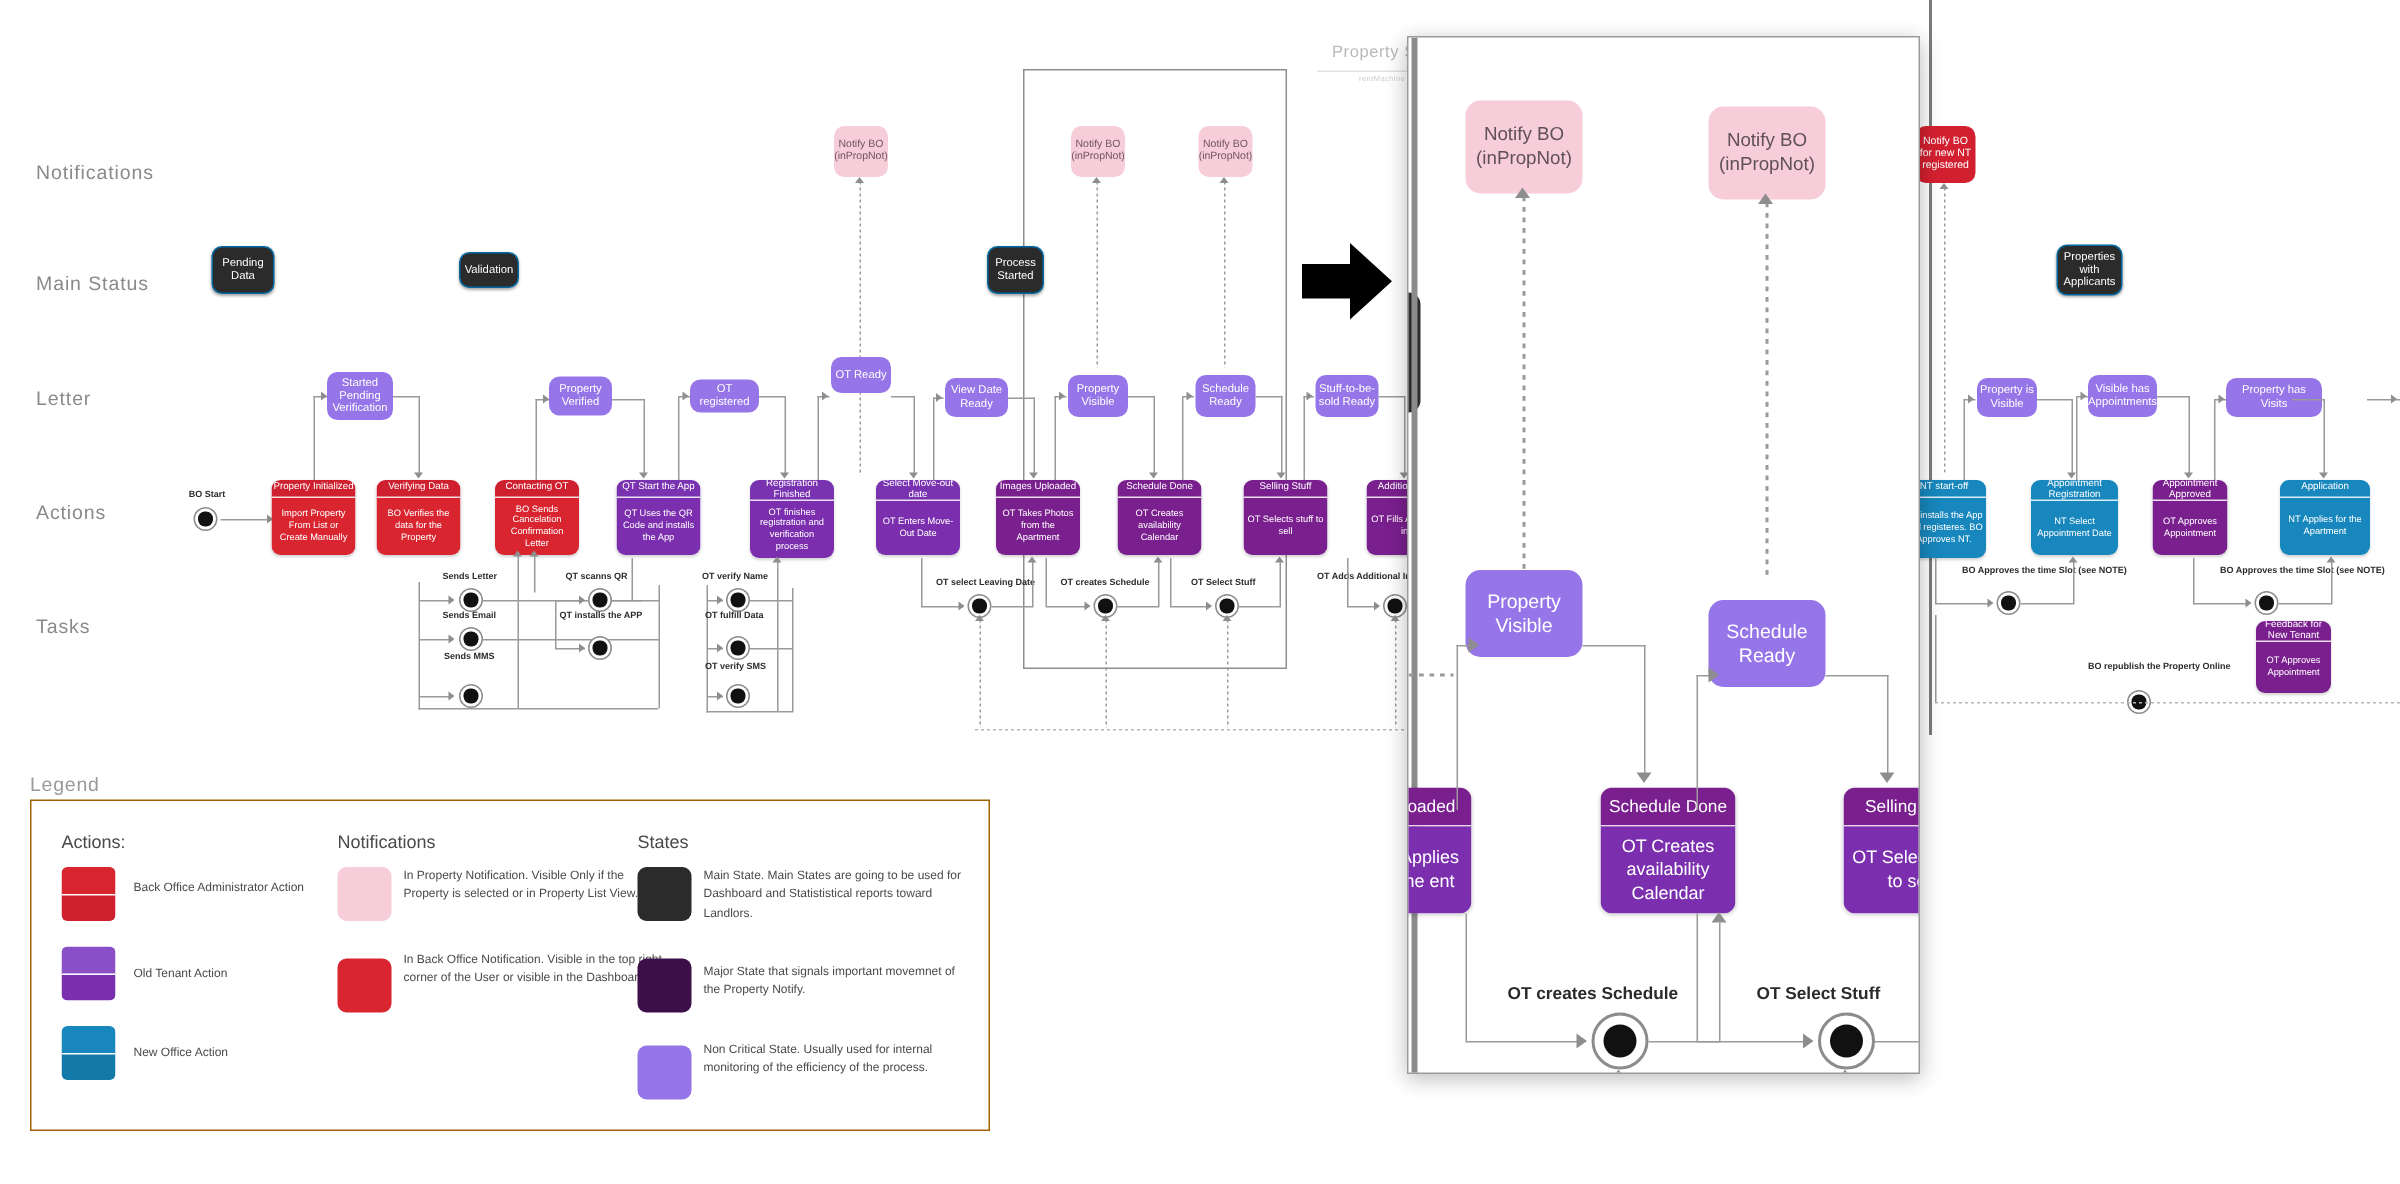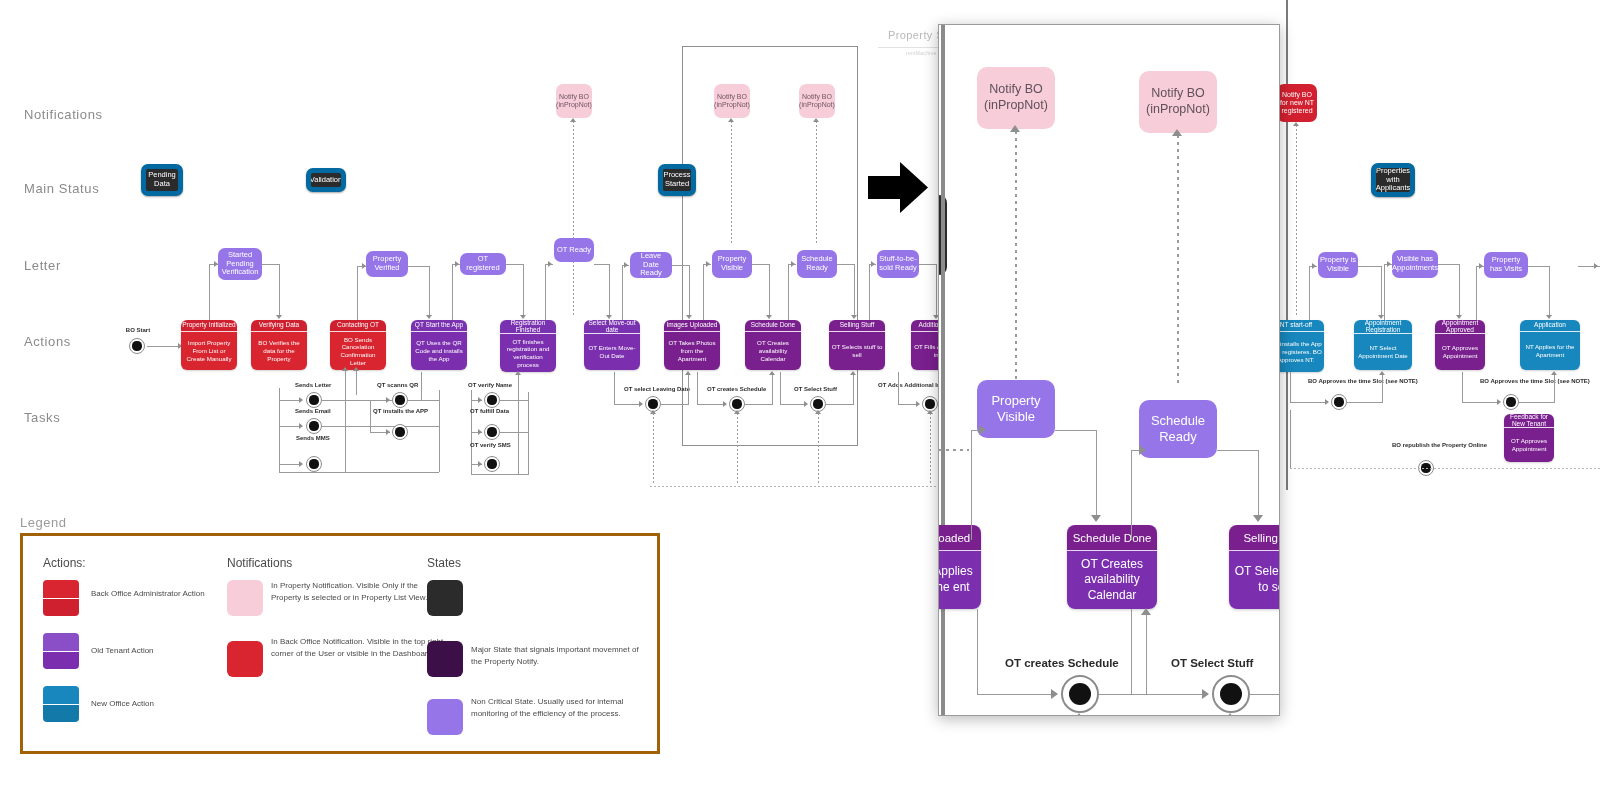--- a/index.html
+++ b/index.html
@@ -22,21 +22,21 @@
   .node{
     position:absolute; border-radius:7px;
     display:flex; align-items:center; justify-content:center;
     text-align:center; color:#ffffff; line-height:1.18;
     overflow:hidden;
   }
   .node .t{ padding:1px 2px; }
 
   
   .state{ font-size:7.5px; }
-  .state.main{ background:#2b2b2b; border:5px solid #0369a1; box-shadow:0 1px 2px rgba(0,0,0,.35); }
+  .state.main{ background:#2b2b2b; border:1px solid #0369a1; box-shadow:0 1px 2px rgba(0,0,0,.35); }
   .state.noncrit{ background:#9575e8; }
 
   
   .notif{ font-size:7px; }
   .notif.inprop{ background:#f8cdda; color:#6d5560; }
   .notif.backoffice{ background:#d32030; color:#fff; }
 
   
   .action{
     position:absolute; border-radius:6px; overflow:hidden;
@@ -137,21 +137,21 @@
   .mg-arw.up{ border-left:5px solid transparent; border-right:5px solid transparent; border-bottom:7px solid #8e8e8e; }
   .mg-arw.dn{ border-left:5px solid transparent; border-right:5px solid transparent; border-top:7px solid #8e8e8e; }
   .mg-arw.rt{ border-top:5px solid transparent; border-bottom:5px solid transparent; border-left:7px solid #8e8e8e; }
   .mg-vrule{ position:absolute; width:4px; background:#8b8b8b; }
   .mg-dark{ position:absolute; background:#2b2b2b; border-radius:8px; }
 
   
   #legend-title{ position:absolute; left:20px; top:515px; font-size:13px; color:#9a9a9a; letter-spacing:.5px; }
   #legend{
     position:absolute; left:20px; top:533px; width:640px; height:221px;
-    border:3px solid #a16207; background:#fff;
+    border:1px solid #a16207; background:#fff;
   }
   .lg-col-title{ position:absolute; font-size:12px; color:#4a4a4a; }
   .lg-swatch{ position:absolute; width:36px; height:36px; border-radius:4px; overflow:hidden;
     display:flex; flex-direction:column; }
   .lg-swatch .a{ flex:1; } .lg-swatch .b{ flex:1; border-top:1px solid #fff; }
   .lg-text{ position:absolute; font-size:8px; color:#4a4a4a; line-height:1.55; width:160px; }
   .lg-text.wide{ width:175px; }
 </style>
 </head>
 <body>
@@ -218,38 +218,38 @@
   <div class="node state noncrit" style="left:366px; top:251px; width:42px; height:26px;">
     <span class="t">Property Verified</span>
   </div>
   <div class="node state noncrit" style="left:460px; top:253px; width:46px; height:22px;">
     <span class="t">OT registered</span>
   </div>
   <div class="node state noncrit" style="left:554px; top:238px; width:40px; height:24px;">
     <span class="t">OT Ready</span>
   </div>
   <div class="node state noncrit" style="left:630px; top:252px; width:42px; height:26px;">
-    <span class="t">Leave Date Ready</span>
+    <span class="t">View Date Ready</span>
   </div>
   <div class="node state noncrit" style="left:712px; top:250px; width:40px; height:28px;">
     <span class="t">Property Visible</span>
   </div>
   <div class="node state noncrit" style="left:797px; top:250px; width:40px; height:28px;">
     <span class="t">Schedule Ready</span>
   </div>
   <div class="node state noncrit" style="left:877px; top:250px; width:42px; height:28px;">
     <span class="t">Stuff-to-be-sold Ready</span>
   </div>
   <div class="node state noncrit" style="left:1318px; top:252px; width:40px; height:26px;">
     <span class="t">Property is Visible</span>
   </div>
   <div class="node state noncrit" style="left:1392px; top:250px; width:46px; height:28px;">
     <span class="t">Visible has Appointments</span>
   </div>
-  <div class="node state noncrit" style="left:1484px; top:252px; width:44px; height:26px;">
+  <div class="node state noncrit" style="left:1484px; top:252px; width:64px; height:26px;">
     <span class="t">Property has Visits</span>
   </div>
 
   <div class="task-label" style="left:118px; top:327px; width:40px;">BO Start</div>
   <div class="task" style="left:129px; top:338px;"></div>
   <div class="ln h" style="left:147px; top:346px; width:34px;"></div>
   <div class="arw rt" style="left:178px; top:343px;"></div>
 
   <div class="action bo" style="left:181px; top:320px; width:56px; height:50px;">
     <div class="hd">Property Initialized</div>
@@ -613,19 +613,20 @@
     <div class="lg-text" style="left:68px; top:162px;">New Office Action</div>
 
     <div class="lg-col-title" style="left:204px; top:20px;">Notifications</div>
     <div class="lg-swatch" style="left:204px; top:44px; border-radius:6px; background:#f8cdda;"></div>
     <div class="lg-text wide" style="left:248px; top:44px;">In Property Notification. Visible Only if the Property is selected or in Property List View.</div>
     <div class="lg-swatch" style="left:204px; top:105px; border-radius:6px; background:#d8252f;"></div>
     <div class="lg-text wide" style="left:248px; top:100px;">In Back Office Notification. Visible in the top right corner of the User or visible in the Dashboard.</div>
 
     <div class="lg-col-title" style="left:404px; top:20px;">States</div>
     <div class="lg-swatch" style="left:404px; top:44px; border-radius:6px; background:#2b2b2b;"></div>
+    <div class="lg-text wide" style="left:448px; top:44px;">Main State. Main States are going to be used for Dashboard and Statististical reports toward Landlors.</div>
     <div class="lg-swatch" style="left:404px; top:105px; border-radius:6px; background:#3d0f49;"></div>
     <div class="lg-text wide" style="left:448px; top:108px;">Major State that signals important movemnet of the Property Notify.</div>
     <div class="lg-swatch" style="left:404px; top:163px; border-radius:6px; background:#9575e8;"></div>
     <div class="lg-text wide" style="left:448px; top:160px;">Non Critical State. Usually used for internal monitoring of the efficiency of the process.</div>
   </div>
 
 </div>
 
 </body></html>

